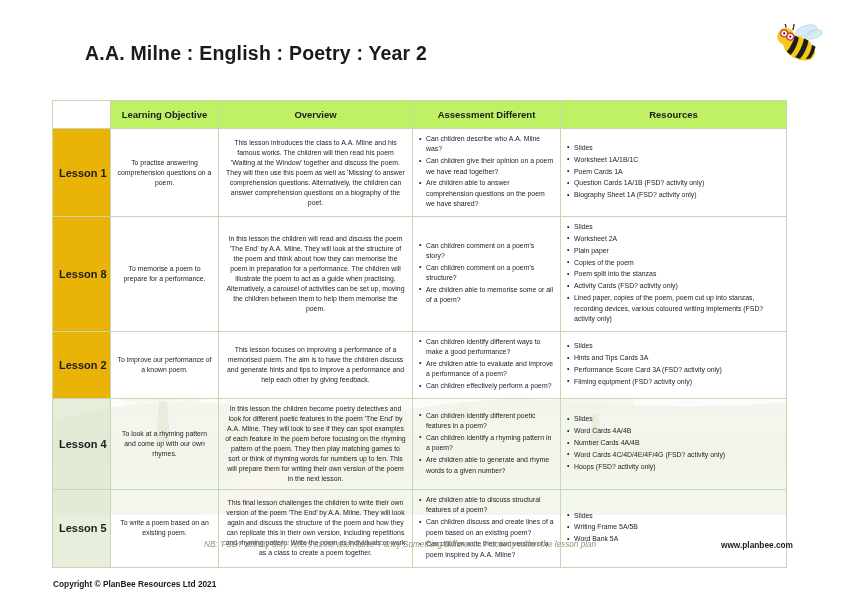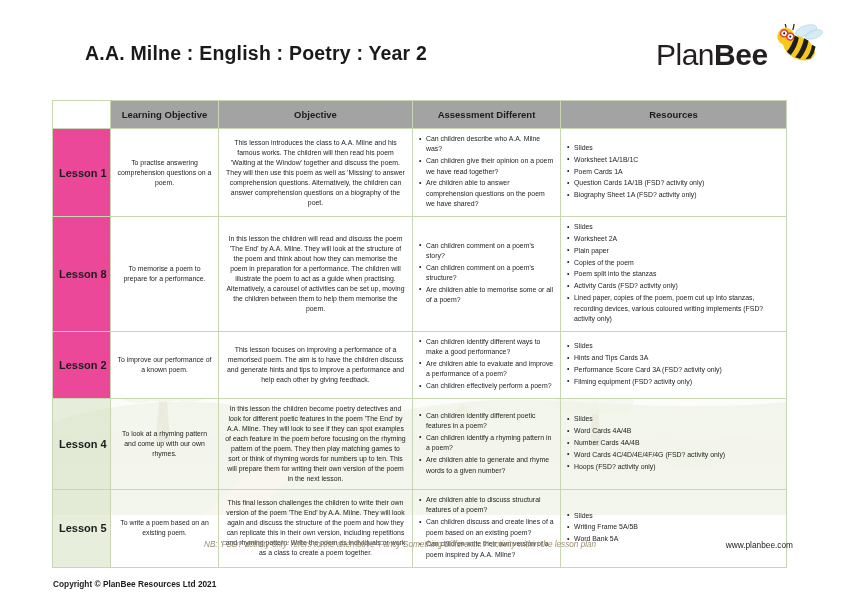--- a/index.html
+++ b/index.html
@@ -87,34 +87,34 @@
   #plan-table col.c-ov       { width: 194px; }
   #plan-table col.c-aq       { width: 148px; }
   #plan-table col.c-res      { width: 226px; }
 
   #plan-table th, #plan-table td {
     border: 1px solid #c9d6b4;
     vertical-align: middle;
     padding: 5px 6px;
   }
   thead th {
-    background: #a3a3a3;
+    background: #bef264;
     color: #1c1c1c;
     font-size: 9.5px;
     font-weight: 700;
     text-align: center;
     height: 17px;
     padding: 3px 4px;
   }
   thead th.blank-head {
     background: transparent;
     border: none;
   }
   td.lesson-cell {
-    background: #ec4899;
+    background: #eab308;
     font-size: 11px;
     font-weight: 700;
     color: #1c1c1c;
     text-align: center;
     white-space: nowrap;
   }
   td.lo-cell, td.ov-cell {
     background: #ffffff;
     font-size: 6.9px;
     line-height: 1.45;
@@ -185,21 +185,21 @@
     font-style: italic;
     color: #9b8f73;
     white-space: nowrap;
     text-align: center;
   }
   #website {
     position: absolute;
     right: 48px;
     top: 2px;
     font-size: 8.3px;
-    font-weight: 400;
+    font-weight: 700;
     color: #1c1c1c;
     white-space: nowrap;
   }
 </style>
 </head>
 <body>
 
 <div id="watermark">
   <svg width="734" height="185" viewBox="0 0 734 185" xmlns="http://www.w3.org/2000/svg">
     <defs>
@@ -240,21 +240,20 @@
       <rect x="400" y="86" width="22" height="18" fill="#e6e2d2"></rect>
       <path d="M397,86 L411,74 L425,86 Z" fill="#d9cfae"></path>
     </g>
   </svg>
 </div>
 
 <div id="header">
   <div id="page-title">A.A. Milne : English : Poetry : Year 2</div>
 
   <div id="logo">
-    <div id="logo-word"><span>Plan</span><span class="bold">Bee</span></div>
     <div id="logo-bee">
       <svg width="56" height="44" viewBox="0 0 56 44" xmlns="http://www.w3.org/2000/svg">
 
         <g transform="rotate(-18 30 16)">
           <ellipse cx="36" cy="8" rx="11" ry="5" fill="#cfe8f5" opacity="0.8" stroke="#a9cfe4" stroke-width="0.8"></ellipse>
           <ellipse cx="42" cy="14" rx="9" ry="4" fill="#cfe8f5" opacity="0.8" stroke="#a9cfe4" stroke-width="0.8"></ellipse>
         </g>
 
         <g transform="rotate(28 26 24)">
           <ellipse cx="26" cy="24" rx="17" ry="11" fill="#f6c71d"></ellipse>
@@ -284,21 +283,21 @@
     <col class="c-lesson">
       <col class="c-lo">
       <col class="c-ov">
       <col class="c-aq">
       <col class="c-res">
   </colgroup>
   <thead>
     <tr>
       <th class="blank-head"></th>
       <th>Learning Objective</th>
-      <th>Objective</th>
+      <th>Overview</th>
       <th>Assessment Different</th>
       <th>Resources</th>
     </tr>
   </thead>
   <tbody>
 
     <tr>
       <td class="lesson-cell">Lesson 1</td>
       <td class="lo-cell">To practise answering comprehension questions on a poem.</td>
       <td class="ov-cell">This lesson introduces the class to A.A. Milne and his famous works. The children will then read his poem 'Waiting at the Window' together and discuss the poem. They will then use this poem as well as 'Missing' to answer comprehension questions. Alternatively, the children can answer comprehension questions on a biography of the poet.</td>

